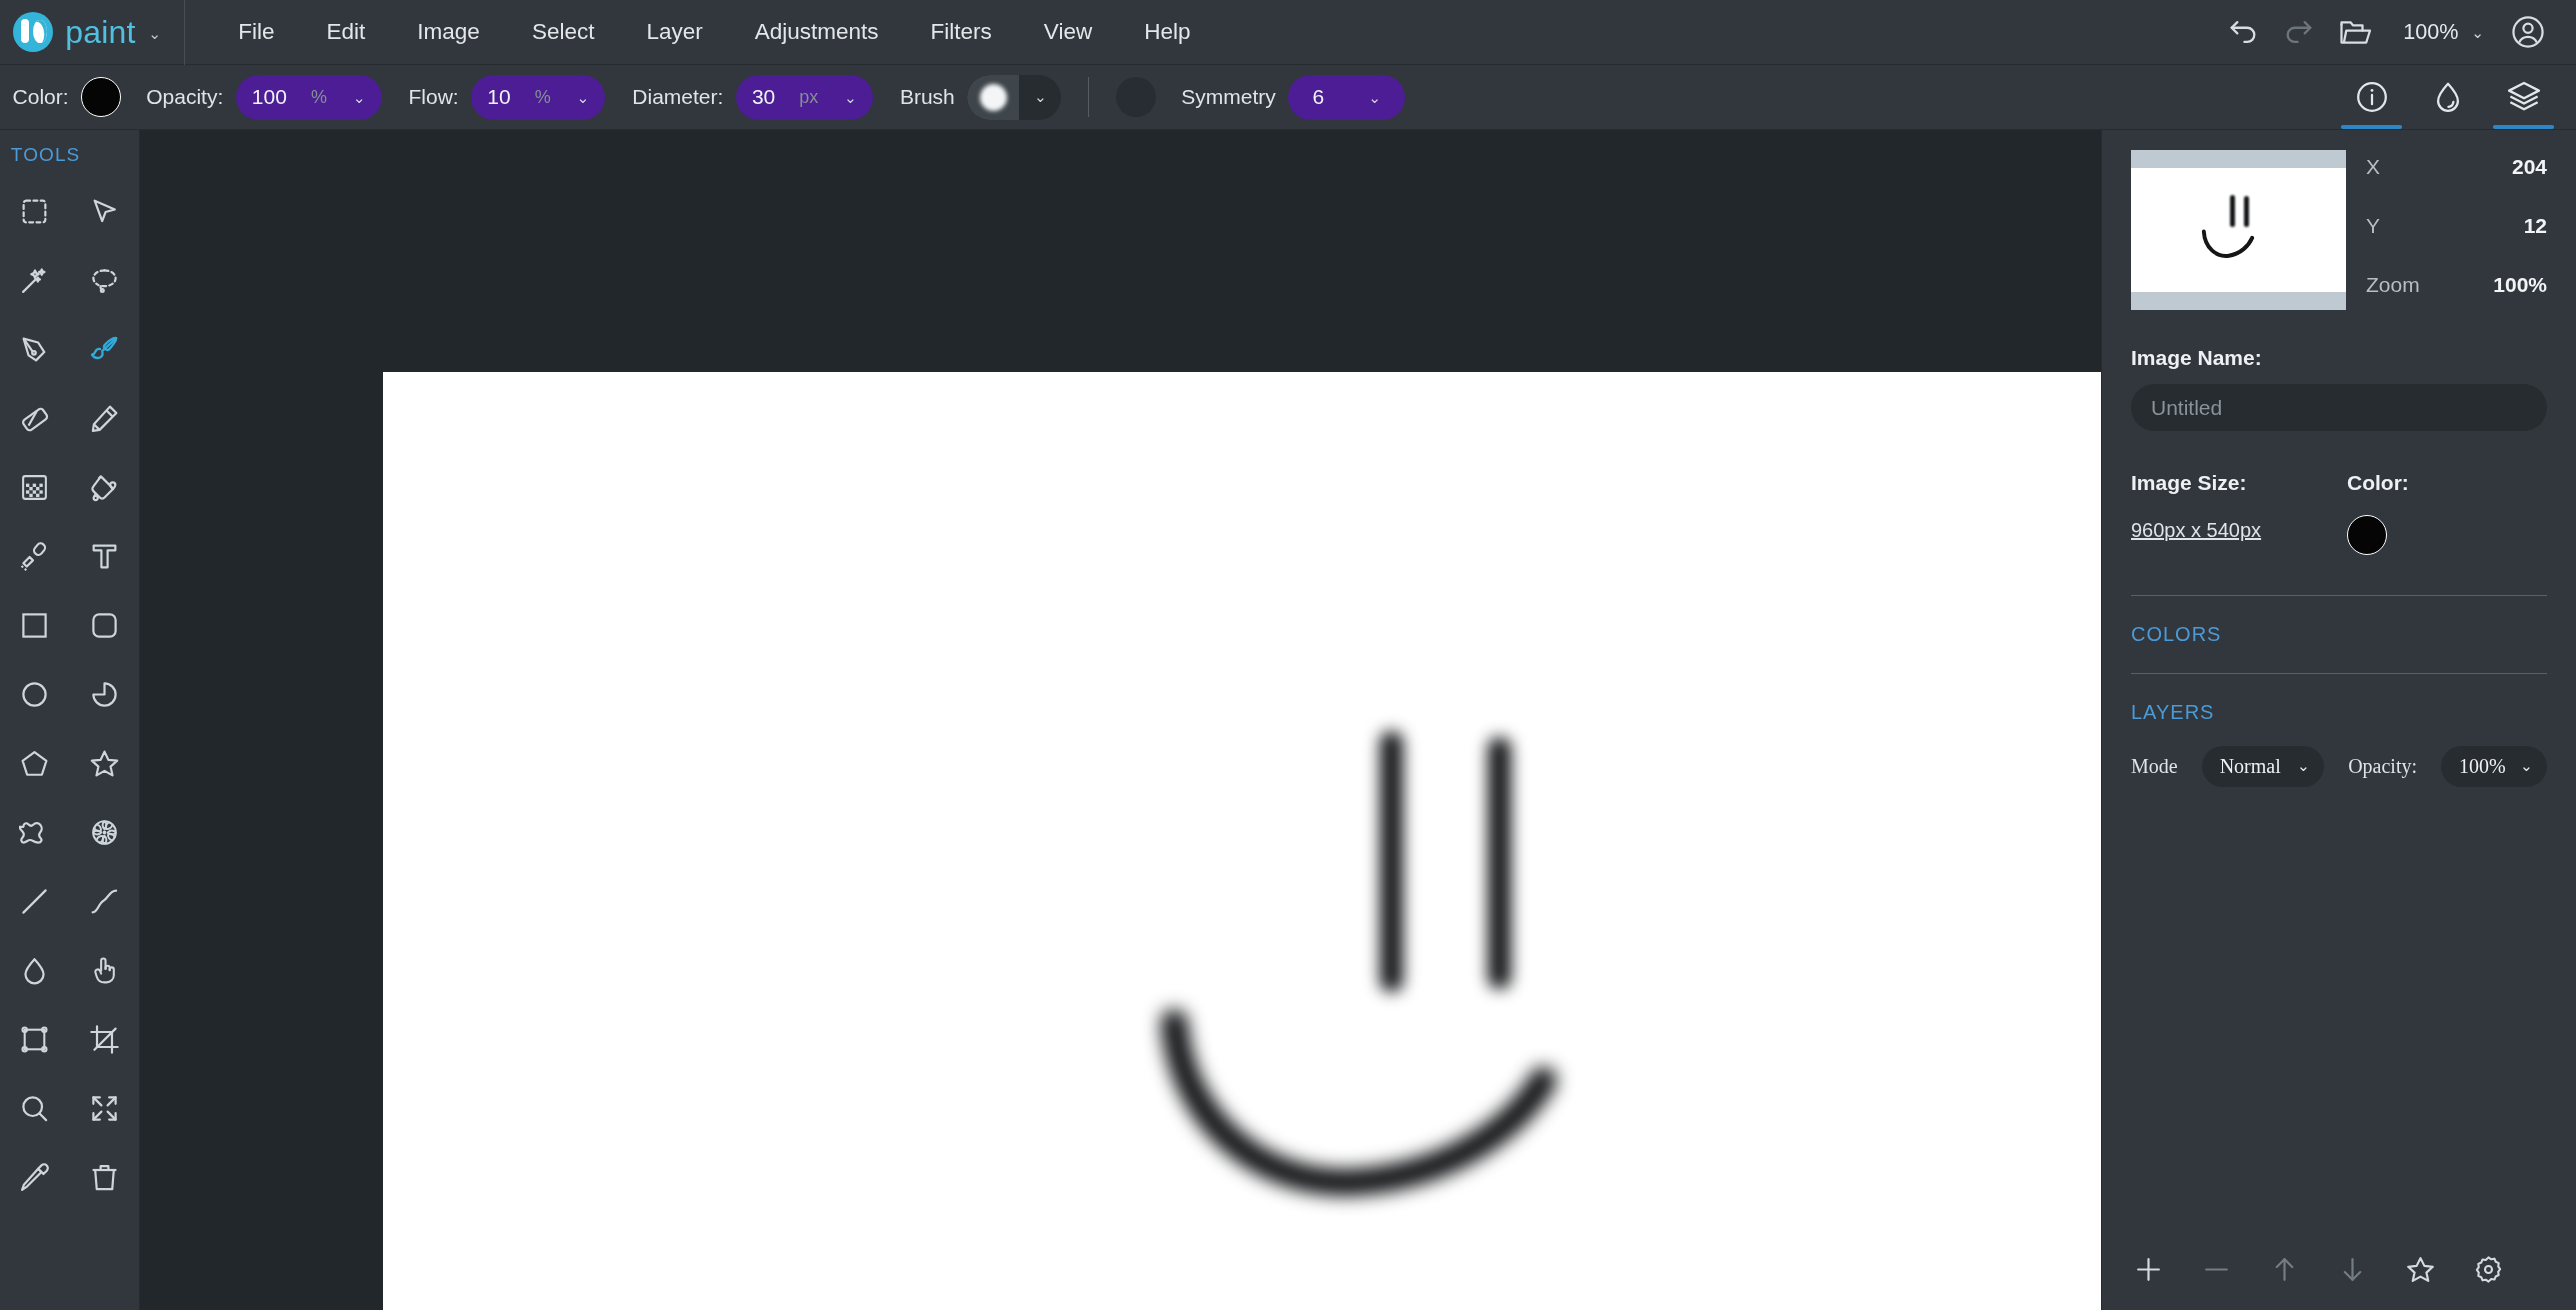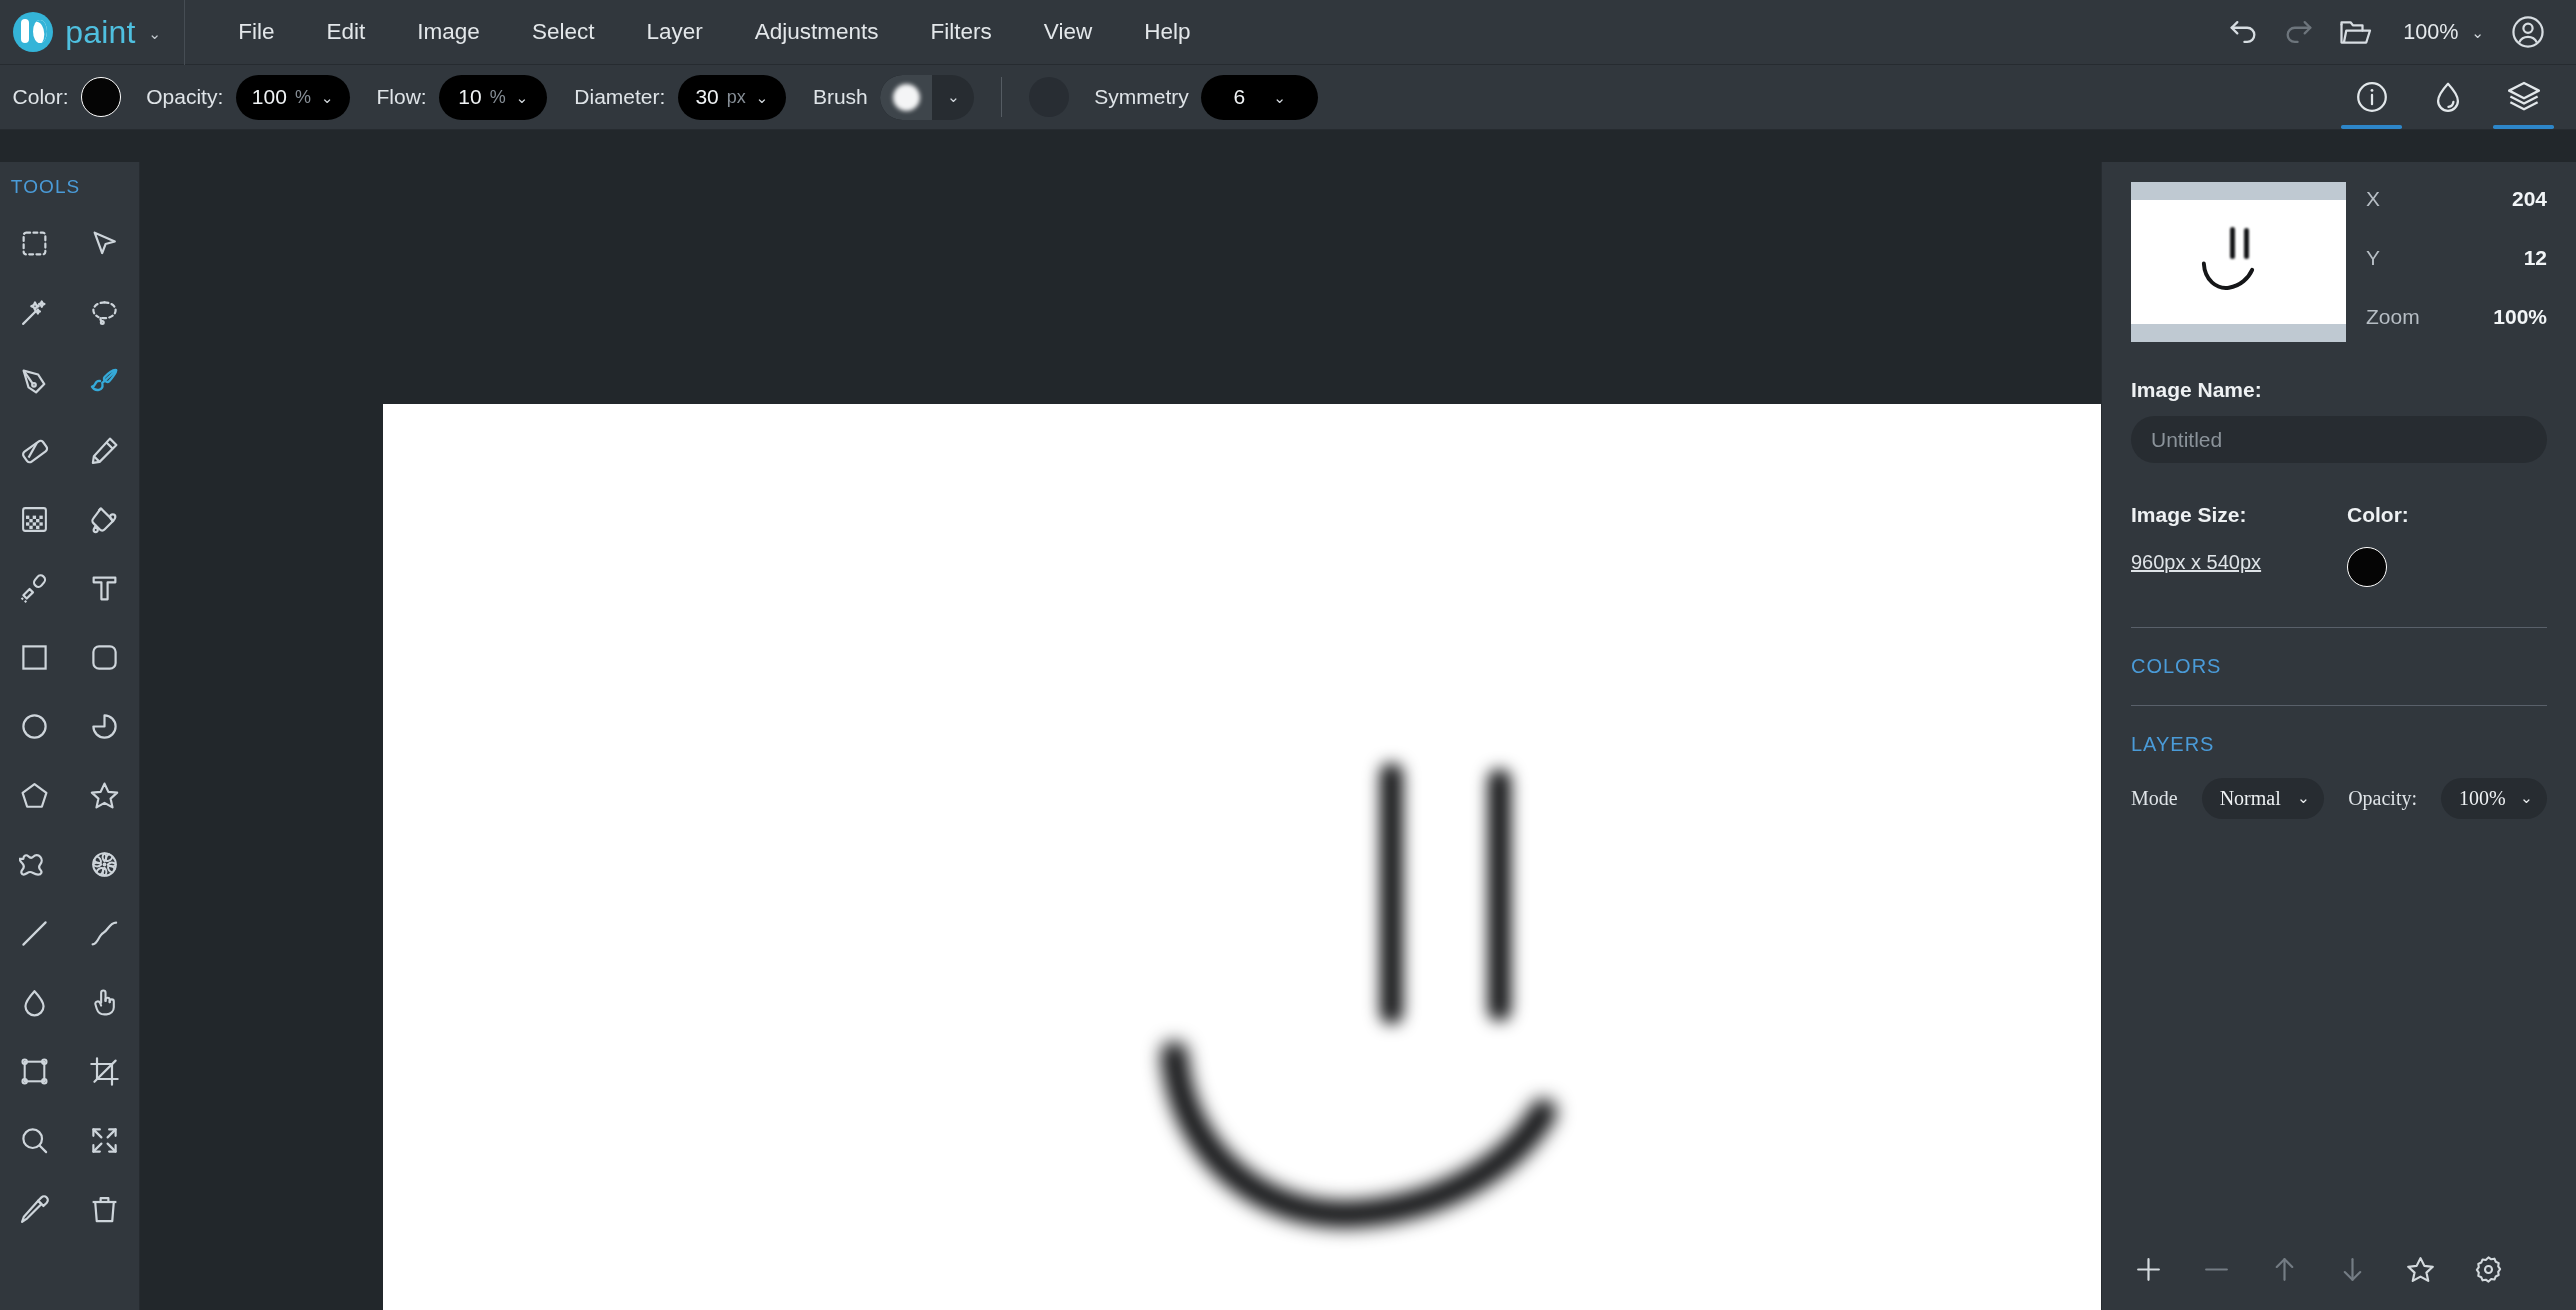--- a/index.html
+++ b/index.html
@@ -61,23 +61,23 @@
     display: flex; align-items: center; padding-left: 12.6px;
     border-bottom: 0.9px solid #262b30;
     position: relative;
   }
   .opt-label { color: #dfe4e8; font-size: 21px; margin-right: 12.6px; white-space: nowrap; }
   .color-swatch {
     width: 40px; height: 40px; border-radius: 50%;
     background: #050505; border: 1.8px solid #fff; margin-right: 25px; flex:0 0 40px;
   }
   .pill {
-    background: #000000; border-radius: 23.4px; height: 45px;
+    background: #4c1d95; border-radius: 23.4px; height: 45px;
     display: flex; align-items: center; justify-content: center;
-    padding: 0 16px; gap: 8px; margin-right: 27px; min-width: 108px;
+    padding: 0 16px; gap: 24px; margin-right: 27px; min-width: 108px;
   }
   .pill .val { color: #f0f3f5; font-size: 21px; }
   .pill .unit { color: #868e96; font-size: 18px; }
   .pill .cv { color: #d7dde2; font-size: 15.3px; margin-left: 1.8px; margin-top: 1.8px; }
   .brush-pill {
     background: #272c31; border-radius: 23.4px; height: 45px; width: 94px;
     display: flex; align-items: center; margin-right: 23.4px; overflow: hidden;
   }
   .brush-prev {
     width: 52px; height: 45px; background: #3e454b;
@@ -92,21 +92,21 @@
   .vsep { width: 0.9px; height: 40px; background: #555c63; margin: 0 27px 0 3.6px; }
   .sym-circle { width: 40px; height: 40px; border-radius: 50%; background: #282d33; margin-right: 25px; flex:0 0 40px;}
   .panel-tabs { margin-left: auto; display: flex; align-items: flex-end; height: 100%; padding-right: 14.4px; gap: 0; }
   .ptab {
     width: 76px; height: 100%; display: flex; flex-direction: column;
     align-items: center; justify-content: center; position: relative; color: #e2e7ea;
   }
   .ptab .underline { position: absolute; bottom: 0; left: 7.2px; right: 7.2px; height: 4.5px; background: #2d86c9; border-radius: 1.8px; }
 
   
-  .workspace { flex: 1; display: flex; min-height: 0; margin-top: 32px; }
+  .workspace { flex: 1; display: flex; min-height: 0; }
 
   
   .tools {
     width: 140px; flex: 0 0 140px; background: #31373d;
     border-right: 0.9px solid #262b30; padding-top: 14.4px;
   }
   .tools-head { color: #4a9bd8; font-size: 19px; letter-spacing: 1.1px; padding-left: 10.8px; margin-bottom: 10.8px; }
   .tool-grid { display: grid; grid-template-columns: 1fr 1fr; }
   .tool-cell {
     height: 69px; display: flex; align-items: center; justify-content: center;

